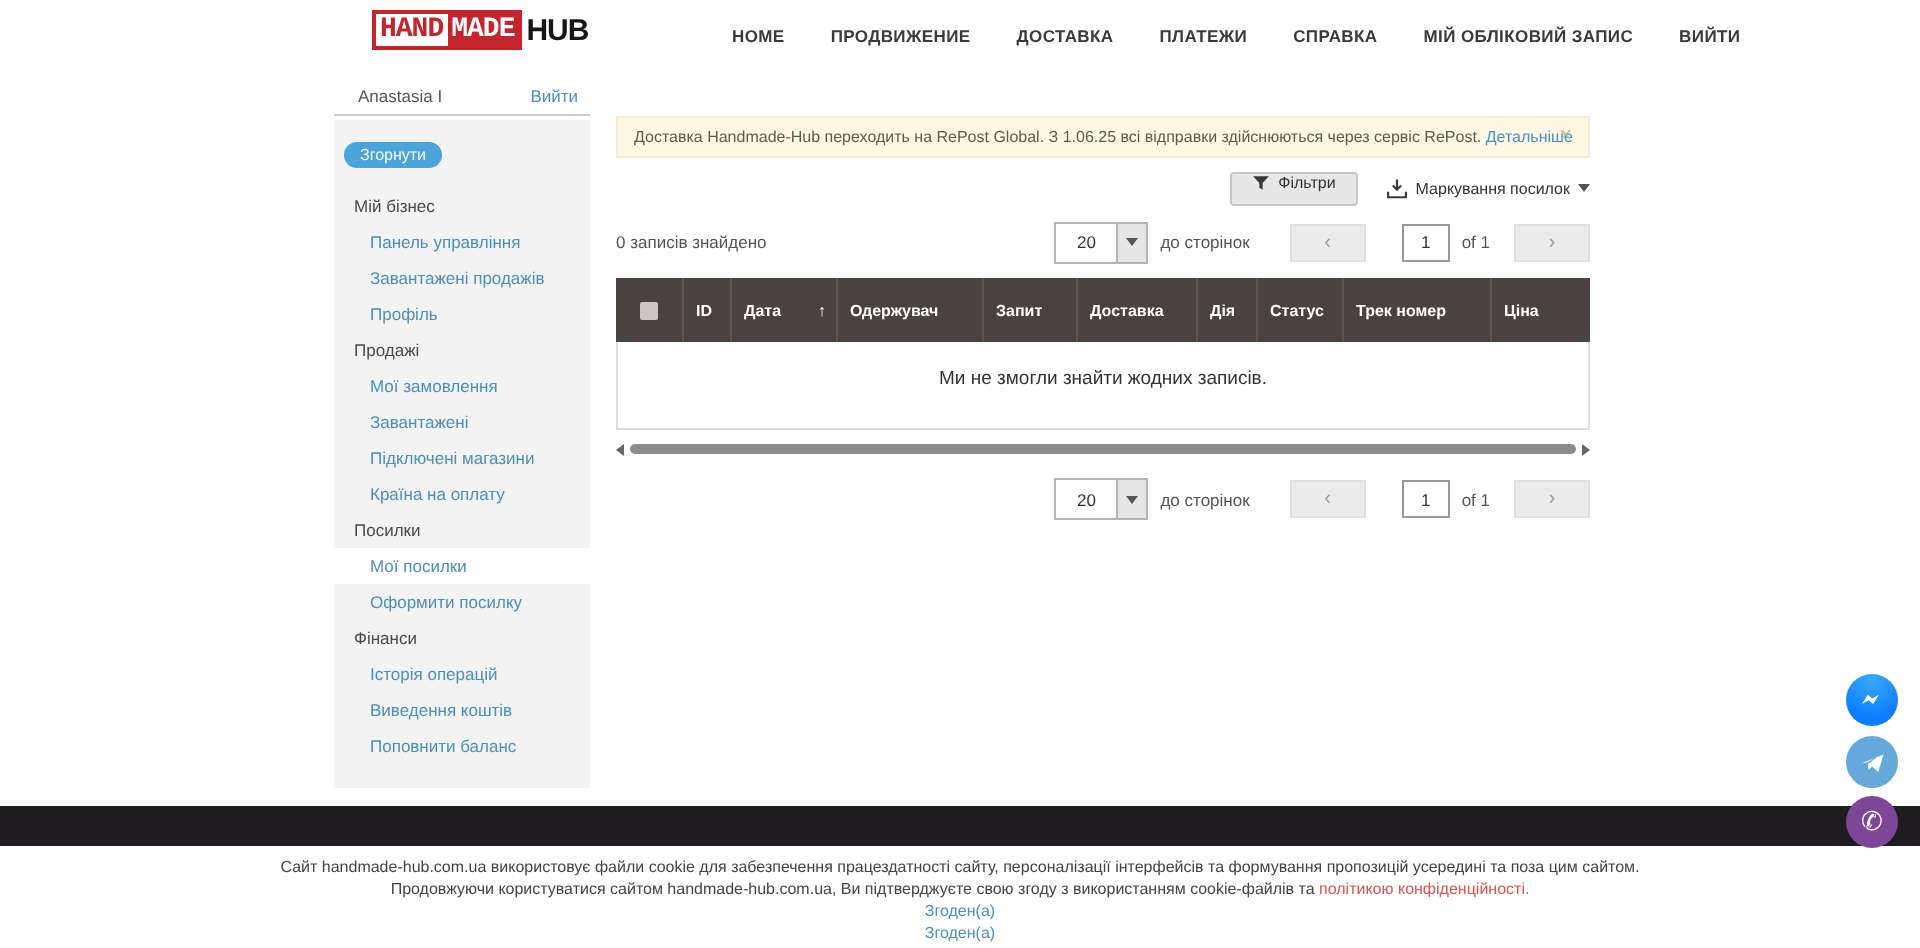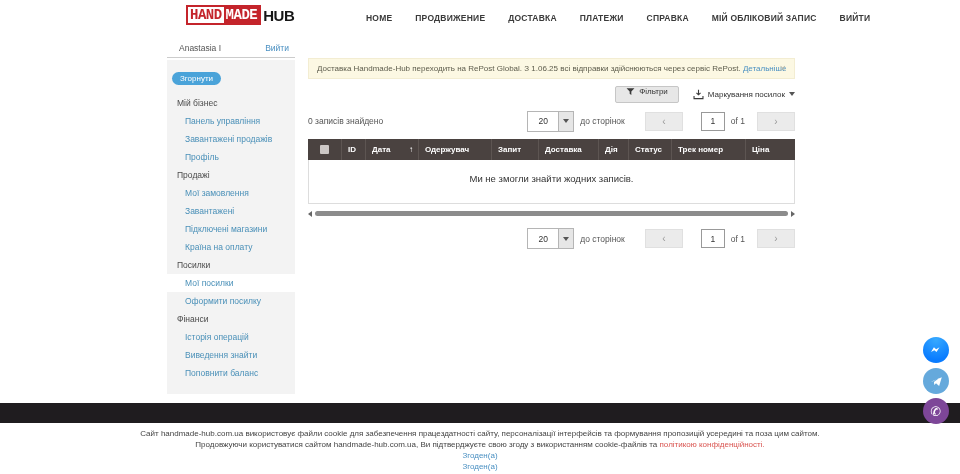--- a/index.html
+++ b/index.html
@@ -47,21 +47,21 @@
   .select-value{width:30px;font-size:8.5px;color:#333;display:flex;align-items:center;justify-content:center;}
   .select-caret{width:14px;background:#e6e6e6;border-left:1px solid #b5b5b5;display:flex;align-items:center;justify-content:center;}
   .pager-label{font-size:8.5px;color:#555;margin-left:6px;}
   .pg-btn{width:38px;height:19px;background:#ebebeb;border:1px solid #e0e0e0;color:#9a9a9a;font-size:10px;display:flex;align-items:center;justify-content:center;cursor:pointer;box-sizing:border-box;}
   .pg-prev{margin-left:20px;}
   .page-input{width:22px;height:17px;border:1px solid #999;font-size:8.5px;text-align:center;margin-left:18px;color:#333;background:#fff;padding:0;font-family:inherit;}
   .of-label{font-size:8.5px;color:#555;margin-left:6px;}
   .pg-next{margin-left:12px;}
 
   .table{margin-top:8px;}
-  .thead{display:flex;background:#4a4240;height:21px;}
+  .thead{display:flex;background:#4a4240;height:32px;}
   .th{color:#fff;font-size:8px;font-weight:bold;display:flex;align-items:center;padding-left:6px;box-sizing:border-box;border-left:1px solid #5d5552;cursor:pointer;}
   .th:first-child{border-left:none;}
   .c-check{width:33px;justify-content:center;padding-left:0;}
   .c-id{width:24px;}
   .c-date{width:53px;justify-content:space-between;padding-right:5px;}
   .c-recv{width:73px;}
   .c-country{width:47px;}
   .c-ship{width:60px;}
   .c-action{width:30px;}
   .c-status{width:43px;}
@@ -130,21 +130,21 @@
       <div class="side-section">Продажі</div>
       <div class="side-item">Мої замовлення</div>
       <div class="side-item">Завантажені</div>
       <div class="side-item">Підключені магазини</div>
       <div class="side-item">Країна на оплату</div>
       <div class="side-section">Посилки</div>
       <div class="side-item active">Мої посилки</div>
       <div class="side-item">Оформити посилку</div>
       <div class="side-section">Фінанси</div>
       <div class="side-item">Історія операцій</div>
-      <div class="side-item">Виведення знайти</div>
+      <div class="side-item">Виведення коштів</div>
       <div class="side-item">Поповнити баланс</div>
     </div>
   </div>
 </div>
 
 <div class="main">
 
   <div class="banner">
     <span class="banner-text">
       <span>Доставка Handmade-Hub переходить на RePost Global. З 1.06.25 всі відправки здійснюються через сервіс RePost. </span><span class="banner-link">Детальніше</span>

